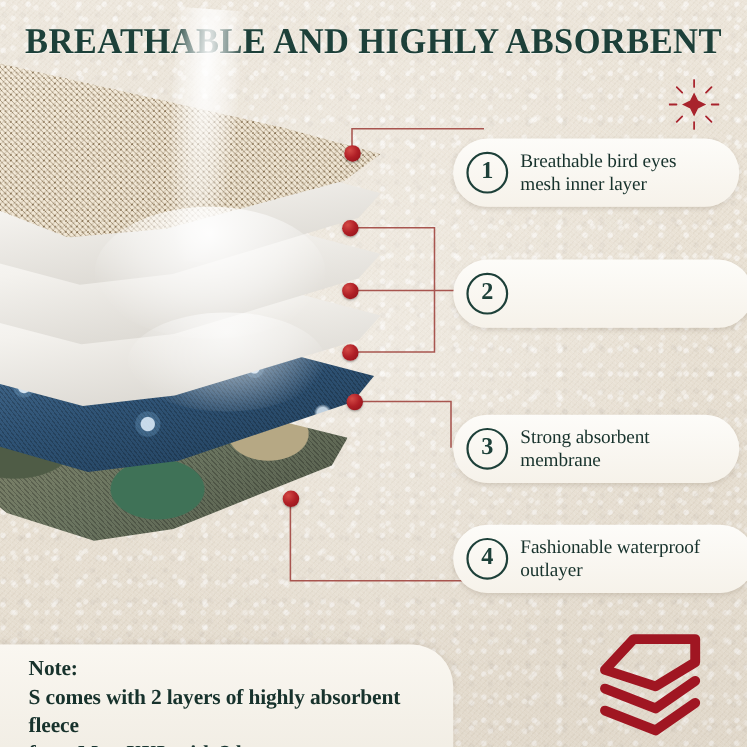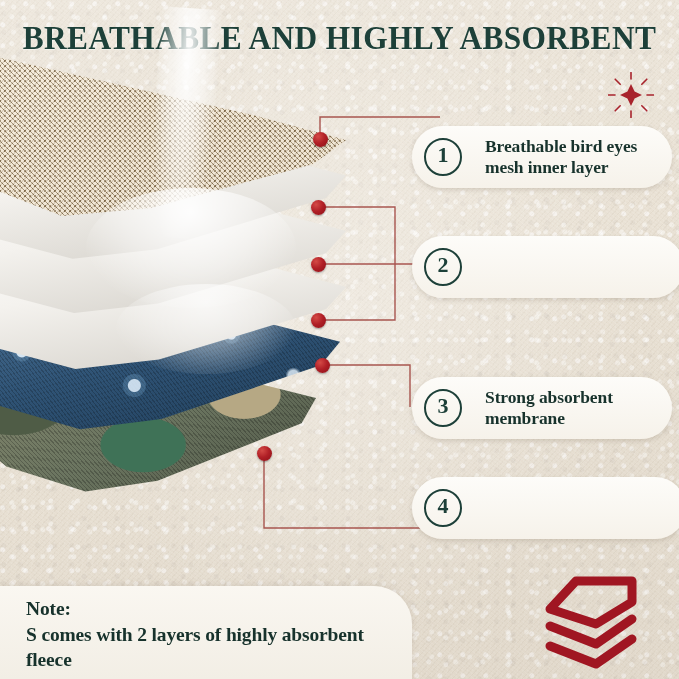--- a/index.html
+++ b/index.html
@@ -151,24 +151,23 @@
     font-size: 22px;
     font-weight: bold;
     line-height: 30px;
     text-align: center;
     margin-right: 11px;
   }
   .pill-text {
     color: #17322c;
     font-size: 17.5px;
     line-height: 21px;
-    font-weight: bold;
+    font-weight: normal;
     white-space: pre-line;
     letter-spacing: -0.1px;
-    margin-left: 12px;
   }
 
   
   .note-panel {
     position: absolute;
     left: 0;
     top: 586px;
     width: 412px;
     height: 93px;
     background: linear-gradient(180deg, #faf7f1 0%, #f2eee5 100%);
@@ -285,20 +284,22 @@
   </div>
 
   <div class="pill" style="left:412px; top:377px; width:226px;">
     <div class="num">3</div>
     <div class="pill-text">Strong absorbent
 membrane</div>
   </div>
 
   <div class="pill" style="left:412px; top:477px; width:240px;">
     <div class="num">4</div>
+    <div class="pill-text">Fashionable waterproof
+outlayer</div>
   </div>
 
   <div class="note-panel">
     <div class="note-text">Note:
 S comes with 2 layers of highly absorbent fleece
 from M to XXL with 3 layers</div>
   </div>
 
   <div class="stack-icon">
     <svg width="108" height="100" viewBox="0 0 108 100">

